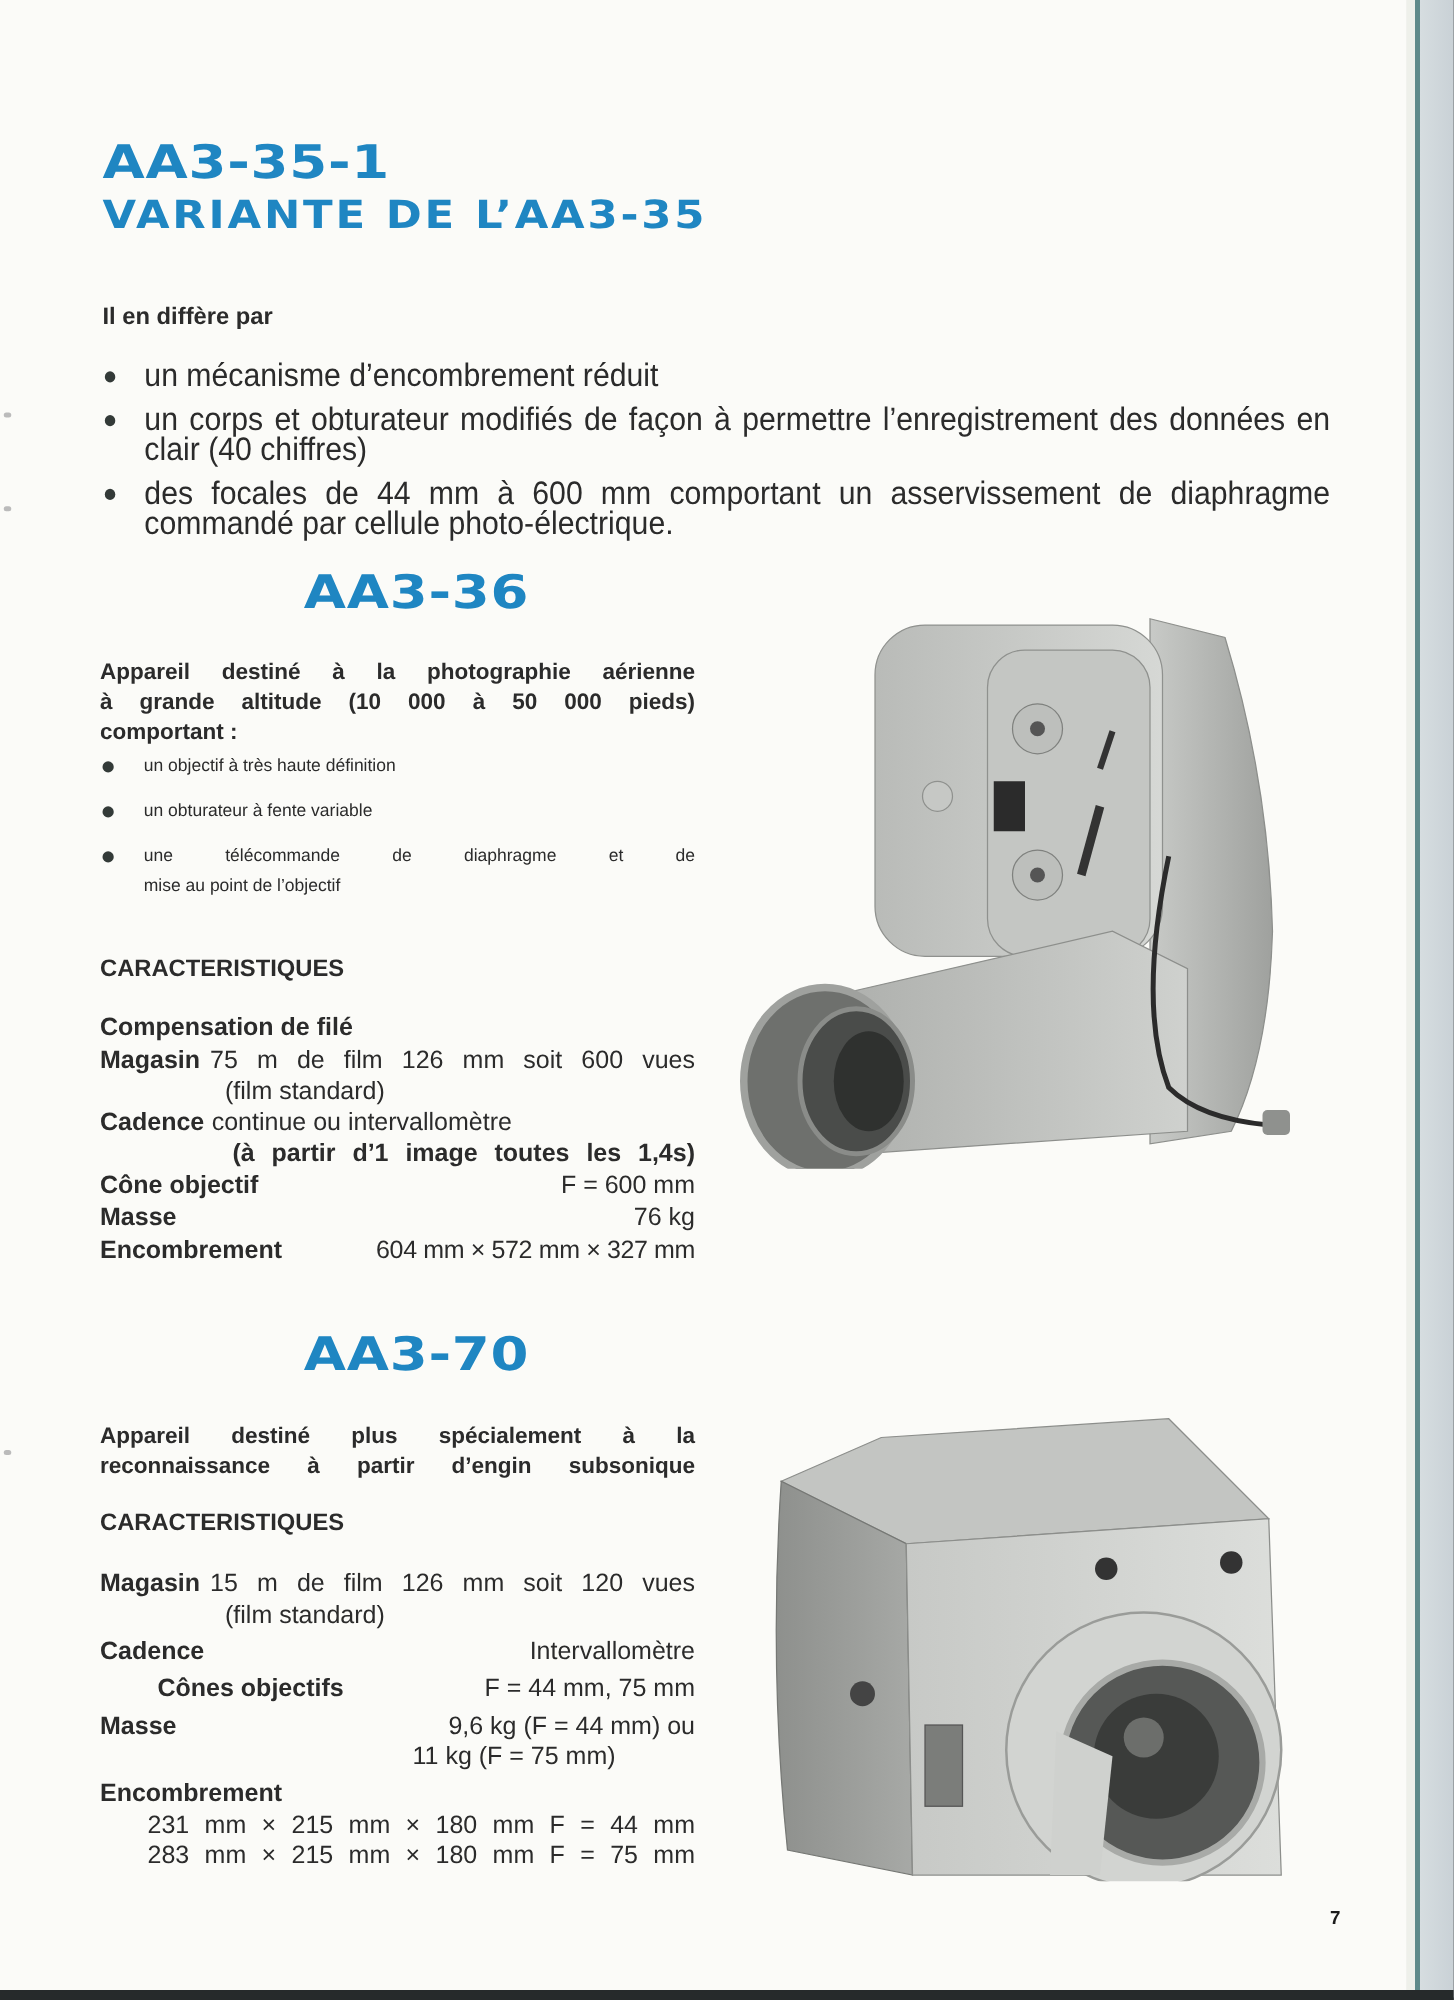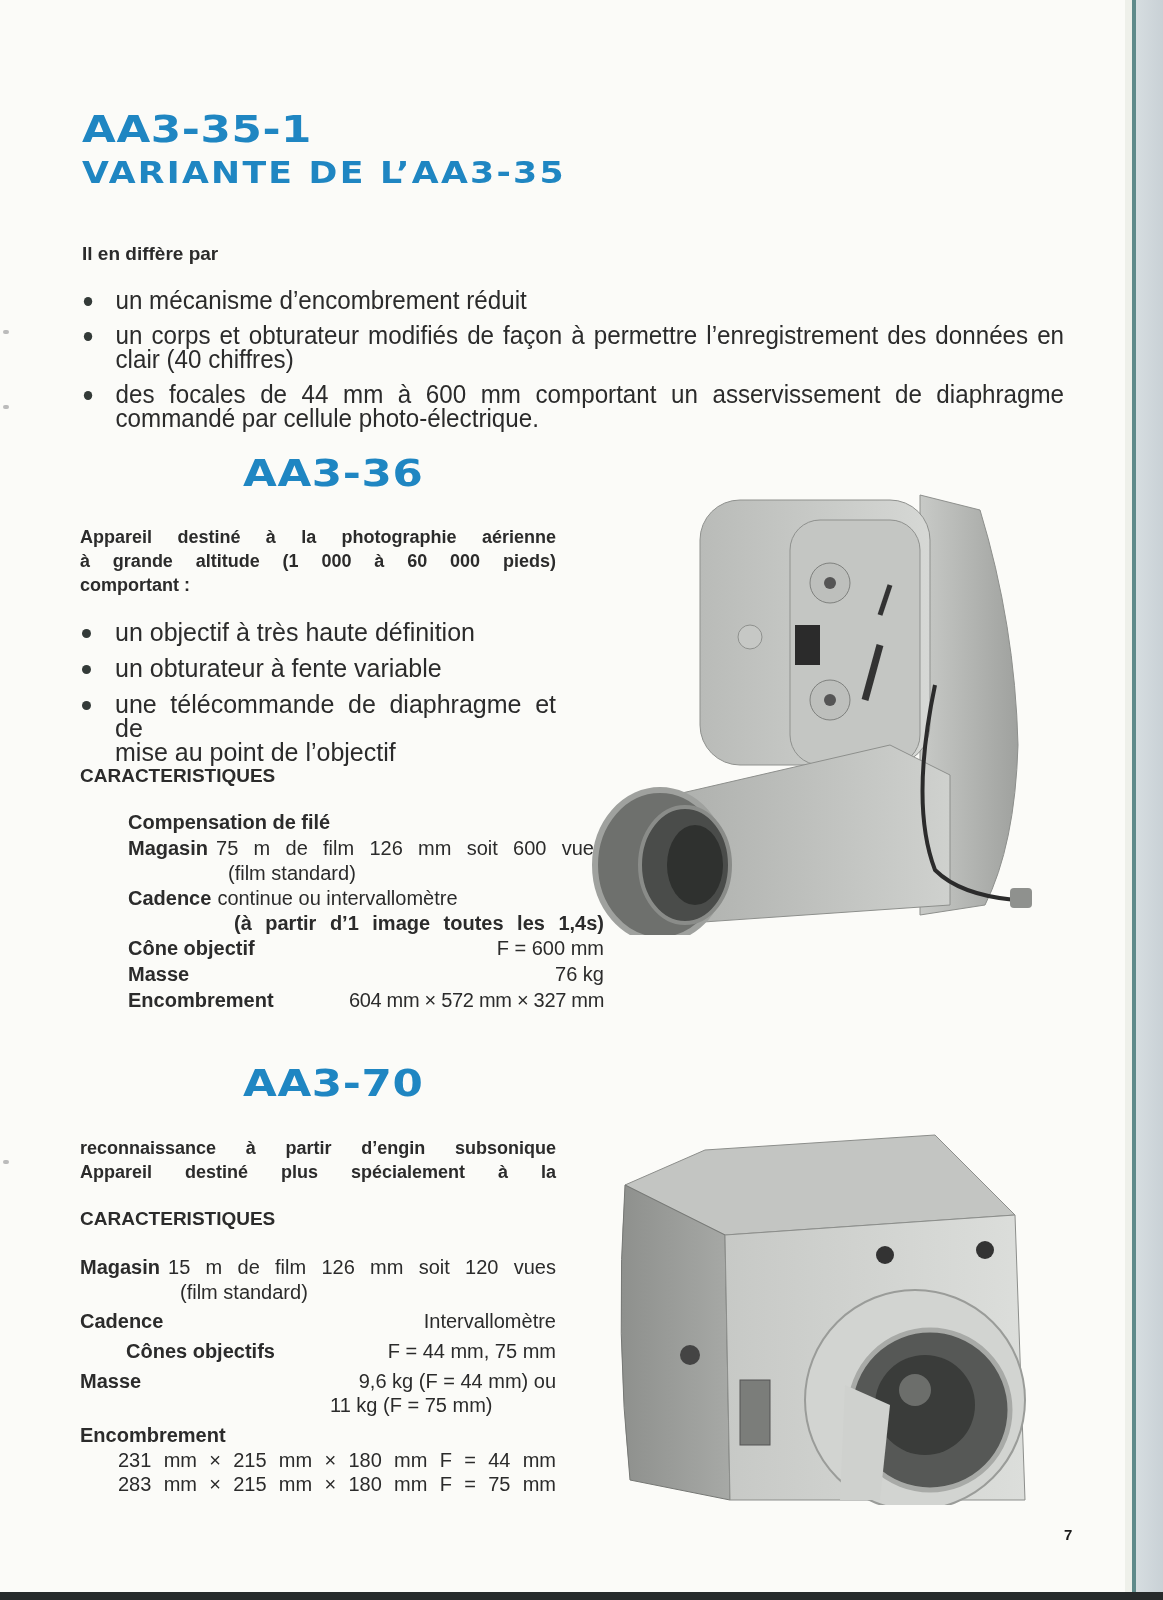--- a/index.html
+++ b/index.html
@@ -41,21 +41,21 @@
   .bullets1 { position:absolute; left:82px; top:288px; width:952px; margin:0; padding:0; list-style:none; font-size:26px; line-height:24px; }
   .bullets1 li { position:relative; padding-left:36px; margin-bottom:11px; text-align:justify; transform: scaleX(0.93); transform-origin:left; width:1020px; }
   .bullets1 li .dot, .bullets2 li .dot {
     position:absolute; left:2px; top:9px; width:9px; height:9px; border-radius:50%; background:#333a38;
   }
 
   .desc { position:absolute; left:80px; width:476px; font-size:18px; font-weight:bold; line-height:24px; text-align:justify; text-align-last:left; }
   .desc span.line { display:block; text-align:justify; text-align-last:justify; }
   .desc span.line.last { text-align-last:left; }
 
-  .bullets2 { position:absolute; left:80px; top:620px; width:476px; margin:0; padding:0; list-style:none; font-size:25px; line-height:24px; }
+  .bullets2 { position:absolute; left:80px; top:600px; width:476px; margin:0; padding:0; list-style:none; font-size:14px; line-height:24px; }
   .bullets2 li { position:relative; padding-left:35px; margin-bottom:12px; }
   .bullets2 li .t1 { display:block; text-align:justify; text-align-last:justify; }
   .bullets2 li .t2 { display:block; }
 
   .carac { position:absolute; left:80px; font-size:19px; font-weight:bold; }
 
   .specs { position:absolute; left:80px; width:476px; font-size:20px; line-height:26px; }
   .row { position:relative; display:flex; justify-content:space-between; }
   .row .lab { font-weight:bold; }
   .row.just .val { flex:1; margin-left:8px; text-align:justify; text-align-last:justify; }
@@ -96,21 +96,21 @@
     <span class="dot"></span>
     <span style="display:block;text-align:justify;text-align-last:justify;word-spacing:6px;">des focales de 44 mm à 600 mm comportant un asservissement de diaphragme</span>
     <span style="display:block;">commandé par cellule photo-électrique.</span>
   </li>
 </ul>
 
 <div class="blue h-center" style="left:243px; top:452px;">AA3-36</div>
 
 <div class="desc" style="top:525px;">
   <span class="line">Appareil destiné à la photographie aérienne</span>
-  <span class="line">à grande altitude (1 000 à 60 000 pieds)</span>
+  <span class="line">à grande altitude (10 000 à 50 000 pieds)</span>
   <span class="line last">comportant :</span>
 </div>
 
 <ul class="bullets2">
   <li>
     <span class="dot"></span>
     <span class="t2">un objectif à très haute définition</span>
   </li>
   <li>
     <span class="dot"></span>
@@ -118,21 +118,21 @@
   </li>
   <li>
     <span class="dot"></span>
     <span class="t1">une télécommande de diaphragme et de</span>
     <span class="t2">mise au point de l’objectif</span>
   </li>
 </ul>
 
 <div class="carac" style="top:765px;">CARACTERISTIQUES</div>
 
-<div class="specs" style="top:809px;margin-left:48px;">
+<div class="specs" style="top:809px;">
   <div class="row">
     <span class="lab">Compensation de filé</span>
   </div>
   <div class="row just">
     <span class="lab">Magasin</span>
     <span class="val">75 m de film 126 mm soit 600 vues</span>
   </div>
   <div class="cont" style="line-height:24px;">(film standard)</div>
   <div class="row">
     <span class="lab">Cadence</span>
@@ -187,22 +187,22 @@
   <ellipse cx="95" cy="380" rx="45" ry="58" fill="#4a4c4a" stroke="#8a8c89" stroke-width="4"></ellipse>
   <ellipse cx="105" cy="380" rx="28" ry="40" fill="#2f312f"></ellipse>
 
   <path d="M345 200 Q320 320 345 385 Q370 410 425 415" stroke="#2b2b2b" stroke-width="4" fill="none"></path>
   <rect x="420" y="403" width="22" height="20" rx="4" fill="#8f918e"></rect>
 </svg>
 
 <div class="blue h-center" style="left:243px; top:1062px;">AA3-70</div>
 
 <div class="desc" style="top:1136px;">
+  <span class="line">Appareil destiné plus spécialement à la</span>
   <span class="line">reconnaissance à partir d’engin subsonique</span>
-  <span class="line">Appareil destiné plus spécialement à la</span>
 </div>
 
 <div class="carac" style="top:1208px;">CARACTERISTIQUES</div>
 
 <div class="specs" style="top:1254px;">
   <div class="row just">
     <span class="lab">Magasin</span>
     <span class="val">15 m de film 126 mm soit 120 vues</span>
   </div>
   <div class="cont" style="line-height:24px;">(film standard)</div>

